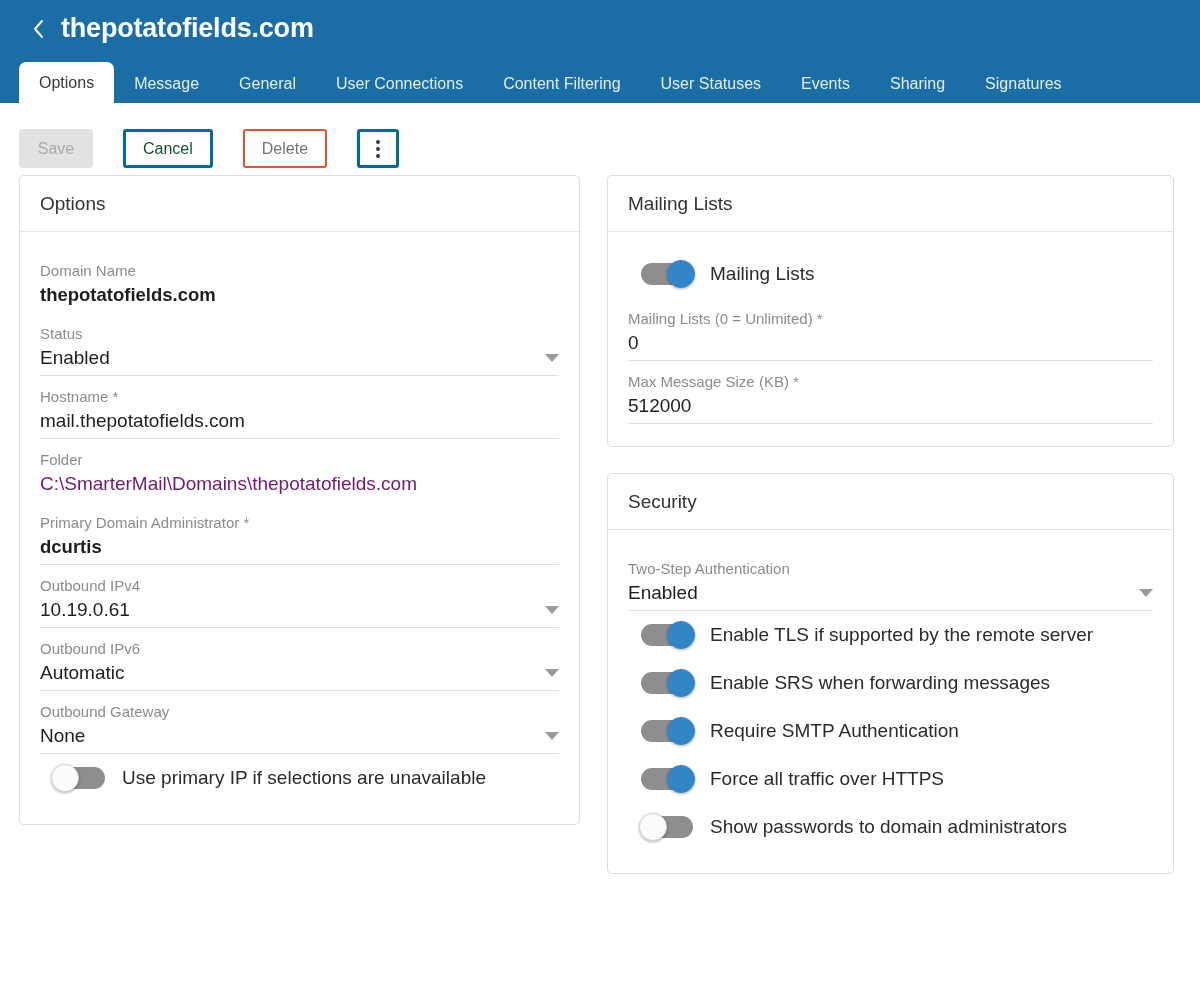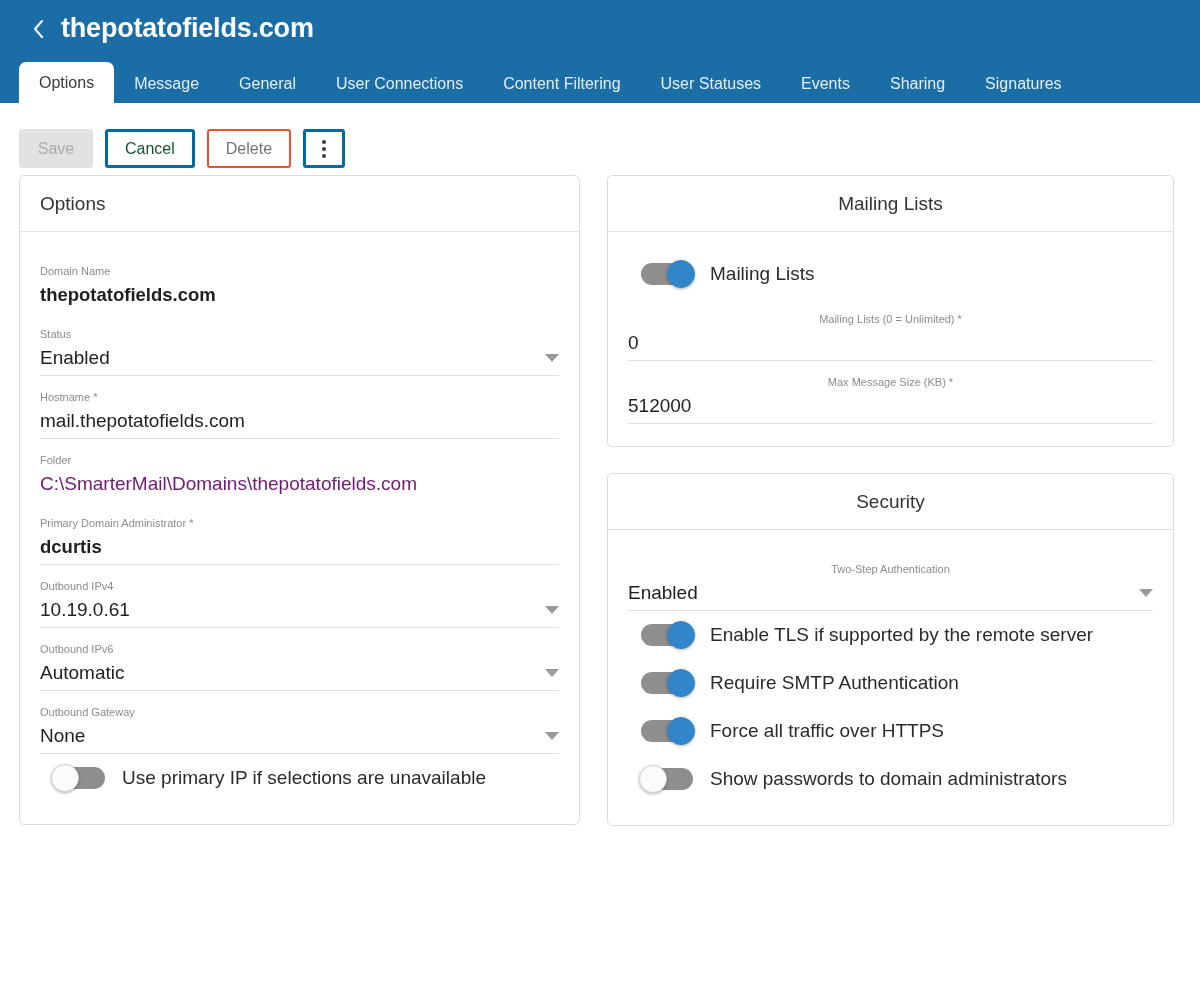--- a/index.html
+++ b/index.html
@@ -60,21 +60,21 @@
     color: #3a3a3a;
     border-radius: 7px 7px 0 0;
     height: 41px;
     line-height: 41px;
   }
 
   
   .toolbar {
     display: flex;
     align-items: center;
-    gap: 12px;
+    gap: 30px;
     padding: 19px 0 0 19px;
     height: 72px;
   }
   .btn {
     height: 39px;
     min-width: 74px;
     padding: 0 17px;
     border-radius: 3px;
     font-size: 16px;
     background: #ffffff;
@@ -105,40 +105,40 @@
     background: #3b3b3b;
   }
 
   
   .columns {
     display: flex;
     gap: 27px;
     padding: 0 26px 0 19px;
   }
   .col-left { width: 561px; flex: none; }
-  .col-right { width: 567px; flex: none; text-align: center; }
+  .col-right { width: 567px; flex: none; }
 
   .card {
     border: 1px solid #dcdcdc;
     border-radius: 5px;
     background: #ffffff;
     margin-bottom: 26px;
   }
   .card-header {
     border-bottom: 1px solid #e3e3e3;
     font-size: 19px;
     color: #333333;
     padding: 17px 20px 16px 20px;
   }
   .card-body { padding: 18px 20px 22px 20px; }
 
   
   .field { padding-top: 13px; }
   .field-label {
-    font-size: 11px;
+    font-size: 15px;
     color: #8c8c8c;
     margin-bottom: 3px;
     line-height: 16px;
   }
   .field-value-row {
     display: flex;
     align-items: flex-end;
     justify-content: space-between;
     border-bottom: 1px solid #e0e0e0;
     padding-bottom: 5px;
@@ -337,20 +337,26 @@
           <div class="toggle-row">
             <div class="switch on">
               <div class="knob"></div>
             </div>
             <div class="toggle-label">Enable TLS if supported by the remote server</div>
           </div>
           <div class="toggle-row">
             <div class="switch on">
               <div class="knob"></div>
             </div>
+            <div class="toggle-label">Enable SRS when forwarding messages</div>
+          </div>
+          <div class="toggle-row">
+            <div class="switch on">
+              <div class="knob"></div>
+            </div>
             <div class="toggle-label">Require SMTP Authentication</div>
           </div>
           <div class="toggle-row">
             <div class="switch on">
               <div class="knob"></div>
             </div>
             <div class="toggle-label">Force all traffic over HTTPS</div>
           </div>
           <div class="toggle-row">
             <div class="switch">

